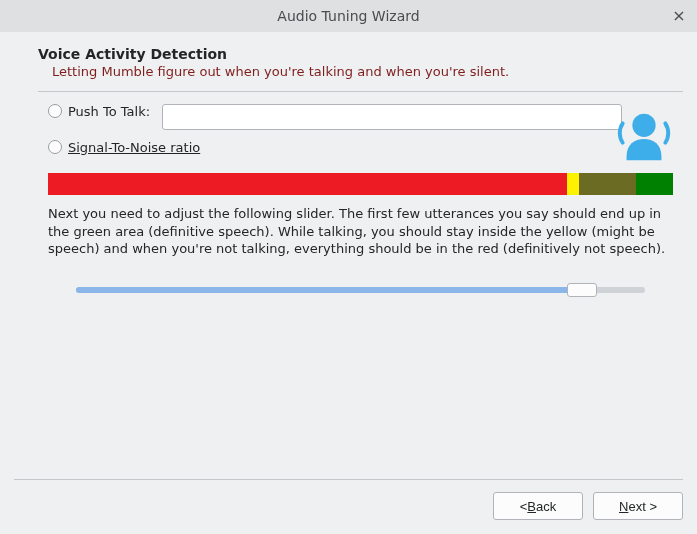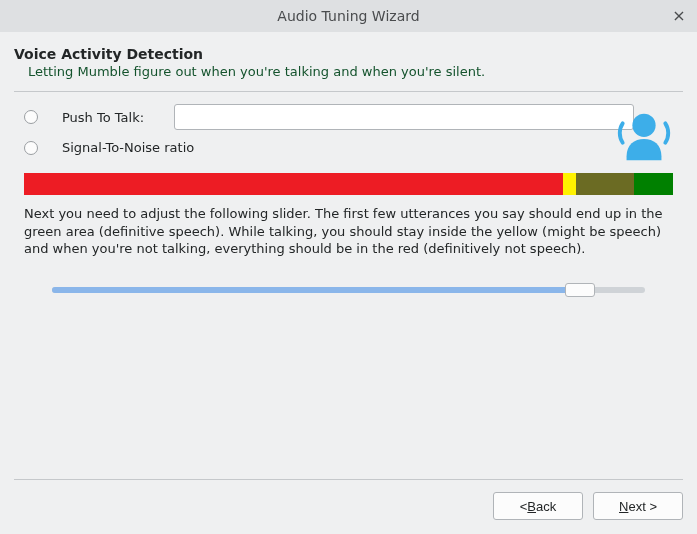--- a/index.html
+++ b/index.html
@@ -34,48 +34,48 @@
     text-align: center;
     color: #4a4c4e;
     font-size: 16px;
     cursor: pointer;
   }
   .content {
     flex: 1 1 auto;
     padding: 14px 14px 8px 14px;
     display: flex;
     flex-direction: column;
+    margin-left: 24px;
   }
   .page-title {
     font-weight: 700;
     font-size: 14px;
     margin-bottom: 2px;
   }
   .page-sub {
     margin-left: 14px;
     font-size: 13px;
-    color: #14532d;
+    color: #7f1d1d;
     margin-bottom: 12px;
   }
   hr.sep {
     border: none;
     border-top: 1px solid #c5c8cb;
     margin: 0 0 12px 0;
   }
   .body-text {
     margin: 0 10px 10px 10px;
     line-height: 1.35;
   }
   .opts {
     margin: 0 10px 8px 10px;
   }
   .opt-row {
     display: flex;
-    align-items: center;
-    gap: 24px;
+    gap: 6px;
     margin-bottom: 10px;
     position: relative;
   }
   .radio {
     width: 14px; height: 14px;
     border: 1px solid #9a9ea2;
     border-radius: 50%;
     background: #fcfcfc;
     position: relative;
     flex: 0 0 auto;
@@ -195,21 +195,21 @@
 
       <div class="opt-row">
         <span class="radio"></span>
         <span class="opt-label">Push To Talk:</span>
         <span class="ptt-input">
           <input type="text" class="text-input" value="" style="">
         </span>
       </div>
 
 
-      <div class="opt-row" style="margin-bottom:4px;">
+      <div class="opt-row" style="margin-bottom:4px;text-decoration:underline;">
         <span class="radio"></span>
         <span class="opt-label">Signal-To-Noise ratio</span>
       </div>
 
       <svg class="speaker-ico" viewBox="0 0 64 64">
         <circle cx="32" cy="22" r="12" fill="#3daee9"></circle>
         <path d="M14 54c0-12 8-18 18-18s18 6 18 18v4H14z" fill="#3daee9"></path>
         <path d="M10 20c-4 6-4 14 0 20" stroke="#3daee9" stroke-width="4" fill="none" stroke-linecap="round"></path>
         <path d="M54 20c4 6 4 14 0 20" stroke="#3daee9" stroke-width="4" fill="none" stroke-linecap="round"></path>
       </svg>

